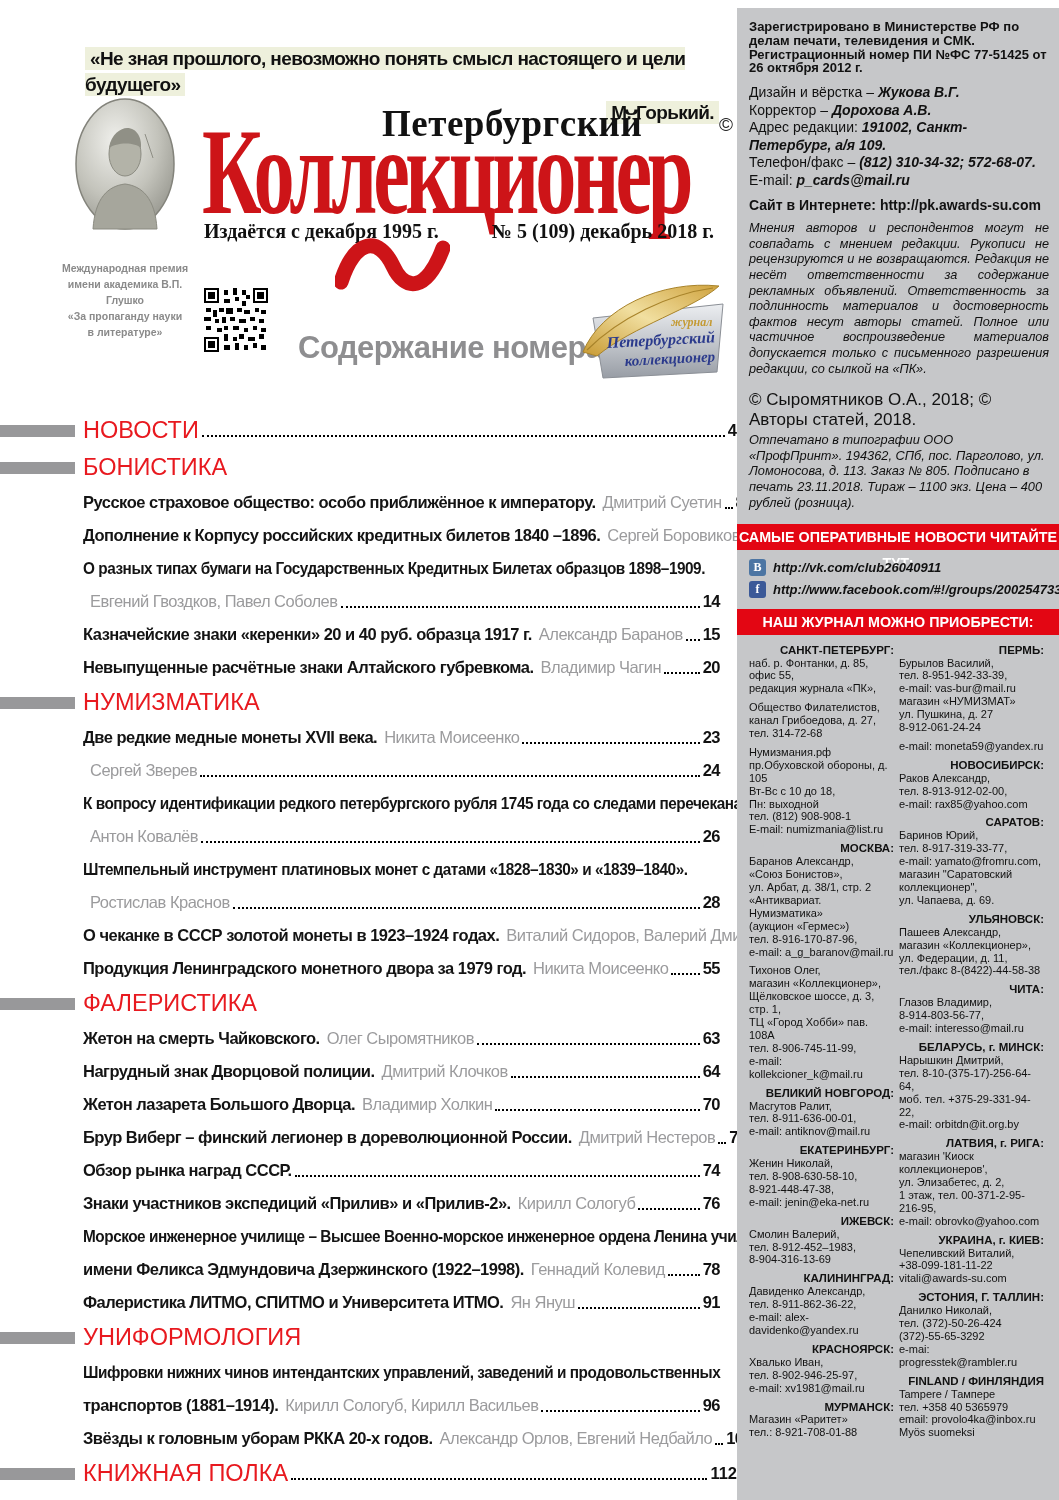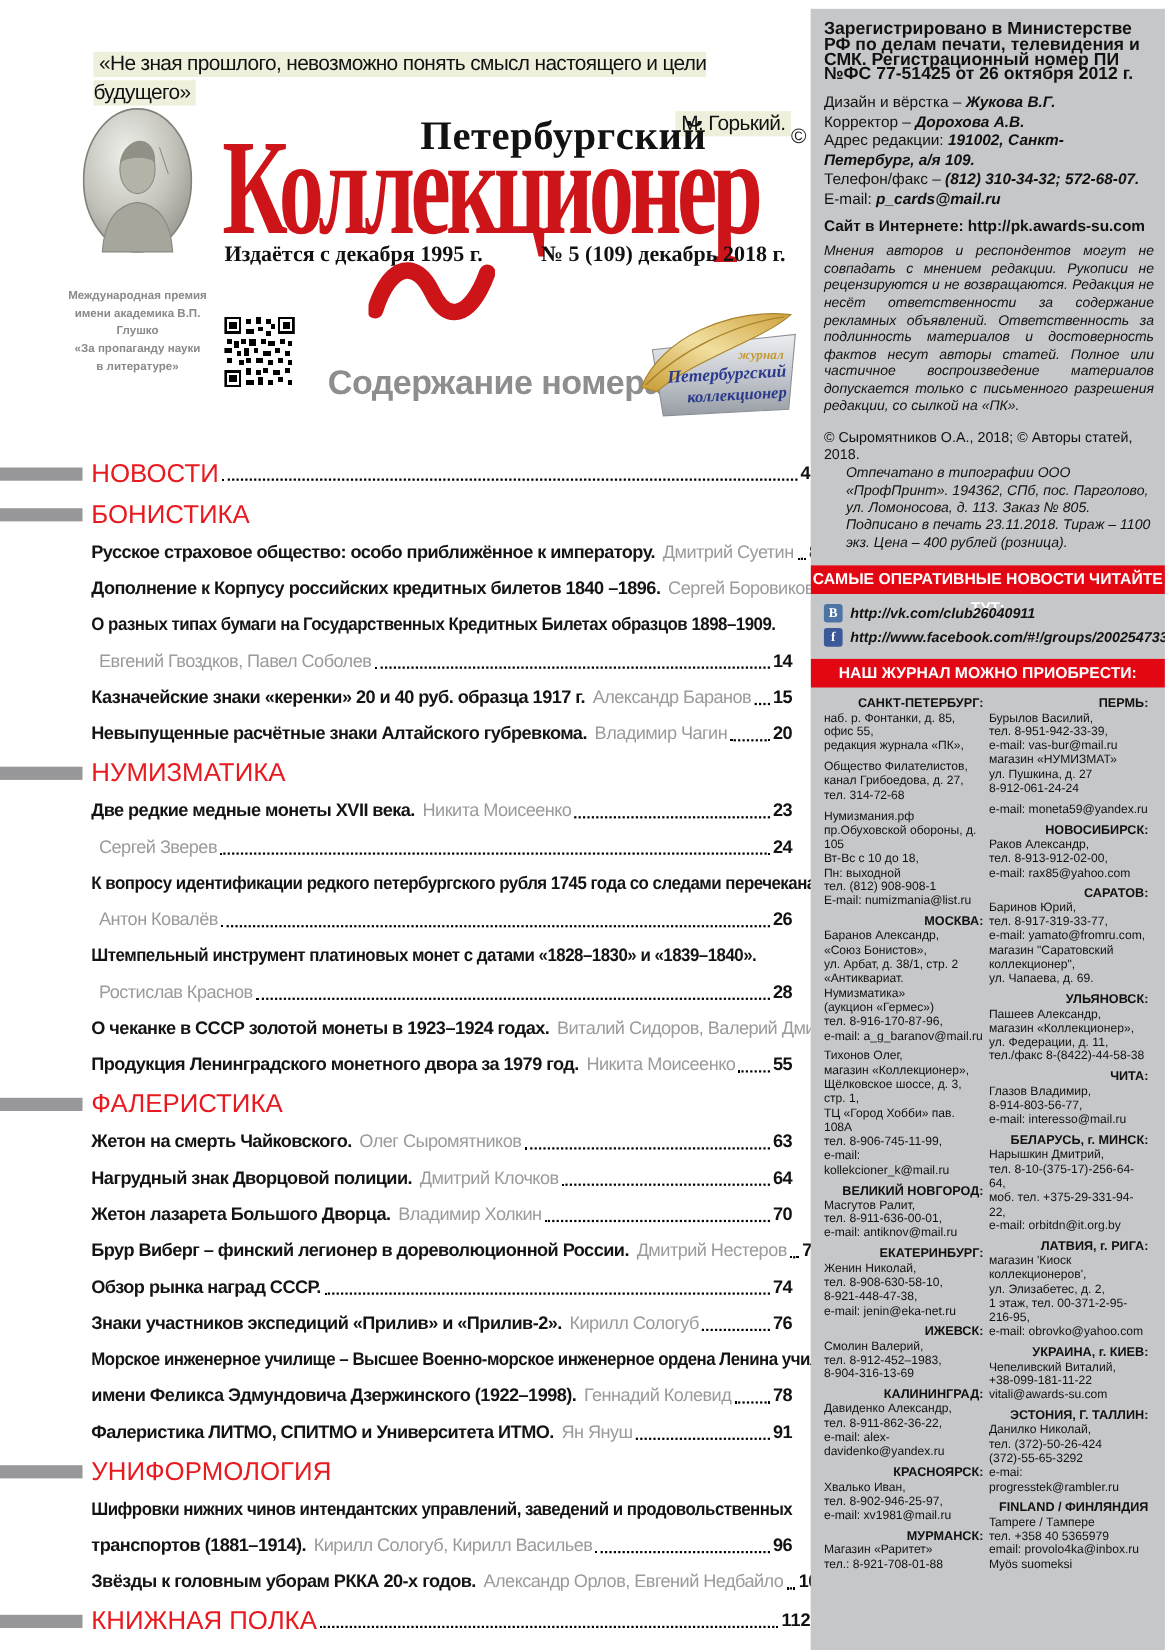--- a/index.html
+++ b/index.html
@@ -1,20 +1,20 @@
 <!DOCTYPE html>
 <html style="--accent-red: #e8191f; --banner-red: #e30613; --logo-red: #cd1418; --sidebar-bg: #c6c7c9; --quote-bg: #eef0dc; --author-gray: #9b9b9d; --bar-gray: #98989a; --label-gray: #8e8e90; --vk-blue: #4c75a3; --fb-blue: #3b5998;"><head>
 <meta charset="utf-8">
 <style>
   html,body{margin:0;padding:0;background:#e9e9e9;}
   #page{position:relative;width:1059px;height:1500px;background:#ffffff;overflow:hidden;
         font-family:"Liberation Sans",sans-serif;color:#111;}
 
   
-  .quote{position:absolute;left:85px;top:46px;width:634px;font-weight:normal;
+  .quote{position:absolute;left:85px;top:46px;width:634px;font-weight:bold;
          font-size:19px;letter-spacing:-0.6px;line-height:26px;}
   .quote .l1 span,.quote .l2 span{background:var(--quote-bg);padding:1px 5px;}
   .quote .l2{text-align:right;margin-top:2px;}
 
   .medal{position:absolute;left:52px;top:98px;width:146px;text-align:center;}
   .medal-cap{margin-top:26px;font-size:10.5px;line-height:16px;color:#8a8a8a;font-weight:bold;}
 
   .brand{position:absolute;left:200px;top:96px;width:537px;height:200px;}
   .brand-top{position:absolute;left:182px;top:6px;font-family:"Liberation Serif",serif;
              font-weight:bold;font-size:37px;letter-spacing:0.5px;color:#121212;}
@@ -48,28 +48,28 @@
   .row .t.fit{transform:scaleX(0.93);transform-origin:left center;}
   .row .a{color:var(--author-gray);margin-left:7px;}
   .dots{flex:1;min-width:8px;border-bottom:2.8px dotted #000;align-self:flex-end;
         margin:0 3px 10px 3px;overflow:hidden;}
   .pg{font-weight:bold;font-size:16.5px;flex:none;}
 
   
   .sidebar{position:absolute;left:737px;top:8px;width:322px;height:1492px;
            background:var(--sidebar-bg);box-sizing:border-box;padding:12px 10px 8px 12px;
            overflow:hidden;}
-  .reg{font-weight:bold;font-size:16px;line-height:13.8px;}
+  .reg{font-weight:bold;font-size:13px;line-height:13.8px;}
   .blk{margin-top:9px;font-size:14px;line-height:17.5px;}
   .blk .line b i{letter-spacing:0;}
   .site{margin-top:8px;font-weight:bold;font-size:14px;}
   .disc{margin-top:8px;font-style:italic;font-size:12.7px;line-height:15.6px;
         text-align:justify;}
-  .copyr{margin-top:5px;font-size:13px;}
-  .printinfo{font-style:italic;font-size:12.8px;line-height:15.8px;margin-top:2px;margin-left:20px;}
+  .copyr{margin-top:5px;font-size:17px;}
+  .printinfo{font-style:italic;font-size:12.8px;line-height:15.8px;margin-top:2px;}
   .banner{margin:8px -10px 0 -12px;background:var(--banner-red);color:#fff;
           font-weight:bold;text-align:center;font-size:14.3px;line-height:26px;height:26px;}
   .social{margin-top:7px;}
   .srow{display:flex;align-items:center;height:22px;}
   .sicon{width:17px;height:17px;border-radius:3px;color:#fff;font-weight:bold;
          font-size:12px;display:flex;align-items:center;justify-content:center;
          margin-right:7px;flex:none;font-family:"Liberation Serif",serif;}
   .sicon.vk{background:var(--vk-blue);}
   .sicon.fb{background:var(--fb-blue);}
   .surl{font-style:italic;font-weight:bold;font-size:13px;white-space:nowrap;}

